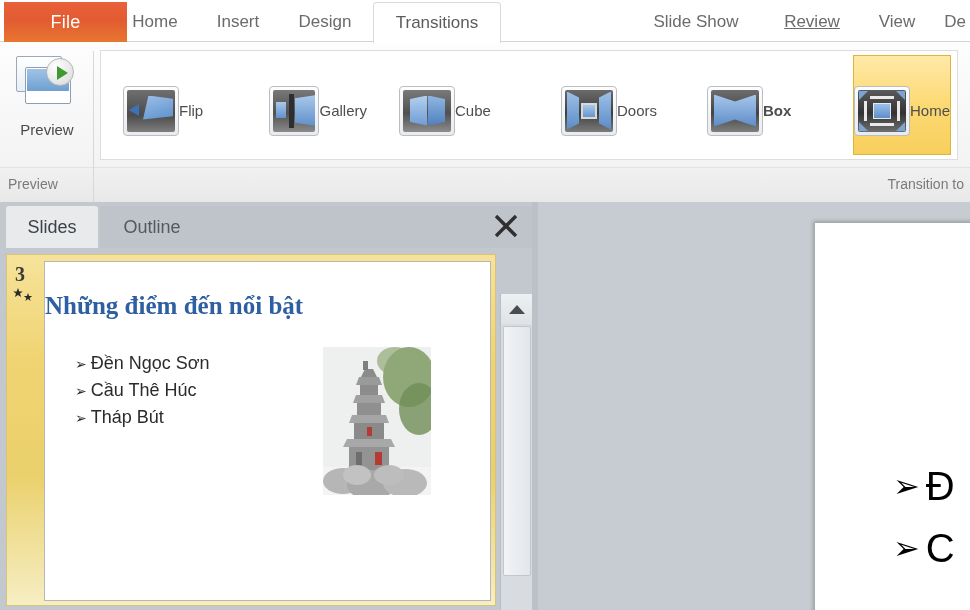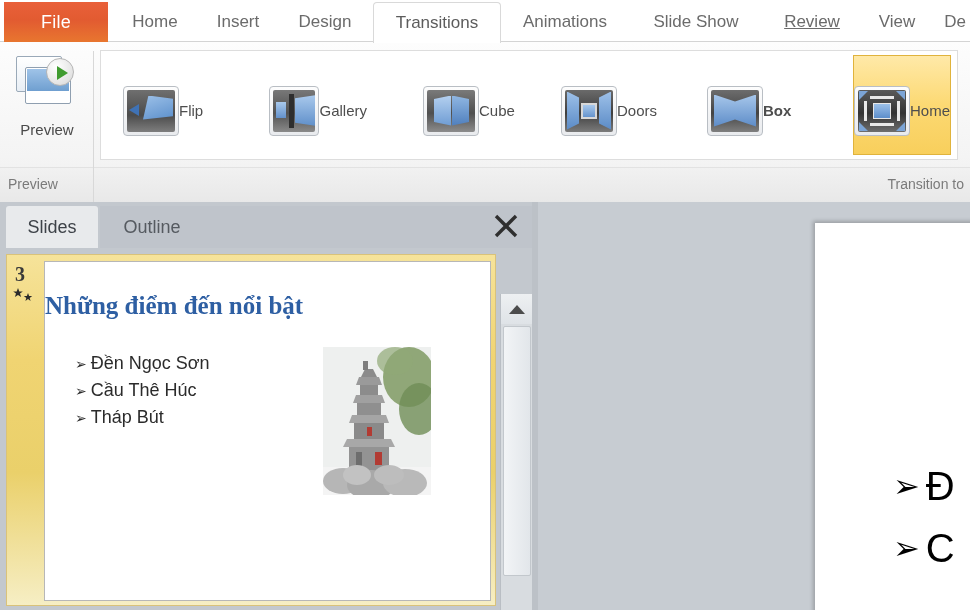--- a/index.html
+++ b/index.html
@@ -10,21 +10,21 @@
   }
   #app { position: relative; width: 970px; height: 610px; }
 
   
   .tabstrip {
     position: absolute; left: 0; top: 0; width: 970px; height: 42px;
     background: #ffffff;
     border-bottom: 1px solid #d4d4d4;
   }
   .file-tab {
-    position: absolute; left: 4px; top: 2px; width: 104px; height: 40px;
+    position: absolute; left: 4px; top: 2px; width: 123px; height: 40px;
     background: linear-gradient(180deg,#e9603a 0%, #e25b31 45%, #e8762f 100%);
     color: #ffffff; font-size: 18px;
     display: flex; align-items: center; justify-content: center;
     letter-spacing: .3px;
   }
   .tab {
     position: absolute; top: 2px; height: 40px;
     display: flex; align-items: center; justify-content: center;
     font-size: 17px; color: #6b6b6b; white-space: nowrap;
     padding: 0 10px;
@@ -346,23 +346,20 @@
       </div>
     <div class="tab" style="left:199px;  width:78px;">
         <span>Insert</span>
       </div>
     <div class="tab" style="left:279px;  width:92px;">
         <span>Design</span>
       </div>
     <div class="tab active" style="left:373px;  width:128px;">
         <span>Transitions</span>
       </div>
-    <div class="tab" style="left:503px;  width:124px;">
-        <span>Animations</span>
-      </div>
     <div class="tab" style="left:629px;  width:134px;">
         <span>Slide Show</span>
       </div>
     <div class="tab" style="left:765px;  width:94px;text-decoration:underline;">
         <span>Review</span>
       </div>
     <div class="tab" style="left:861px;  width:72px;">
         <span>View</span>
       </div>
     <div class="tab" style="left:935px;  width:40px;">
@@ -398,21 +395,21 @@
           <div class="ticon">
             <div class="ticon-inner">
                 <div class="pL"></div>
                 <div class="bar"></div>
                 <div class="pR"></div>
               </div>
           </div>
           <div class="trans-label">Gallery</div>
         </div>
 
-        <div class="trans-item ico-cube" style="left:322px;">
+        <div class="trans-item ico-cube" style="left:298px;">
           <div class="ticon">
             <div class="ticon-inner">
                 <div class="cL"></div>
                 <div class="cR"></div>
               </div>
           </div>
           <div class="trans-label">Cube</div>
         </div>
 
         <div class="trans-item ico-doors" style="left:460px;">

